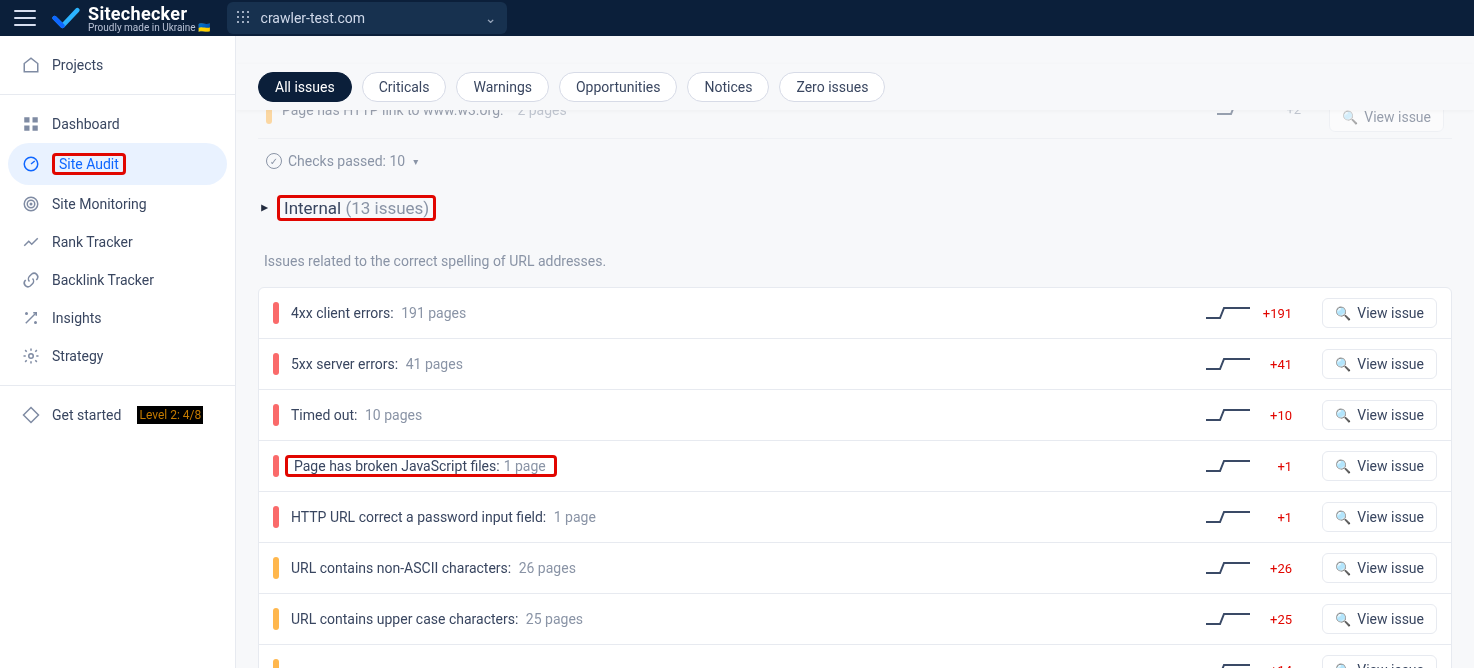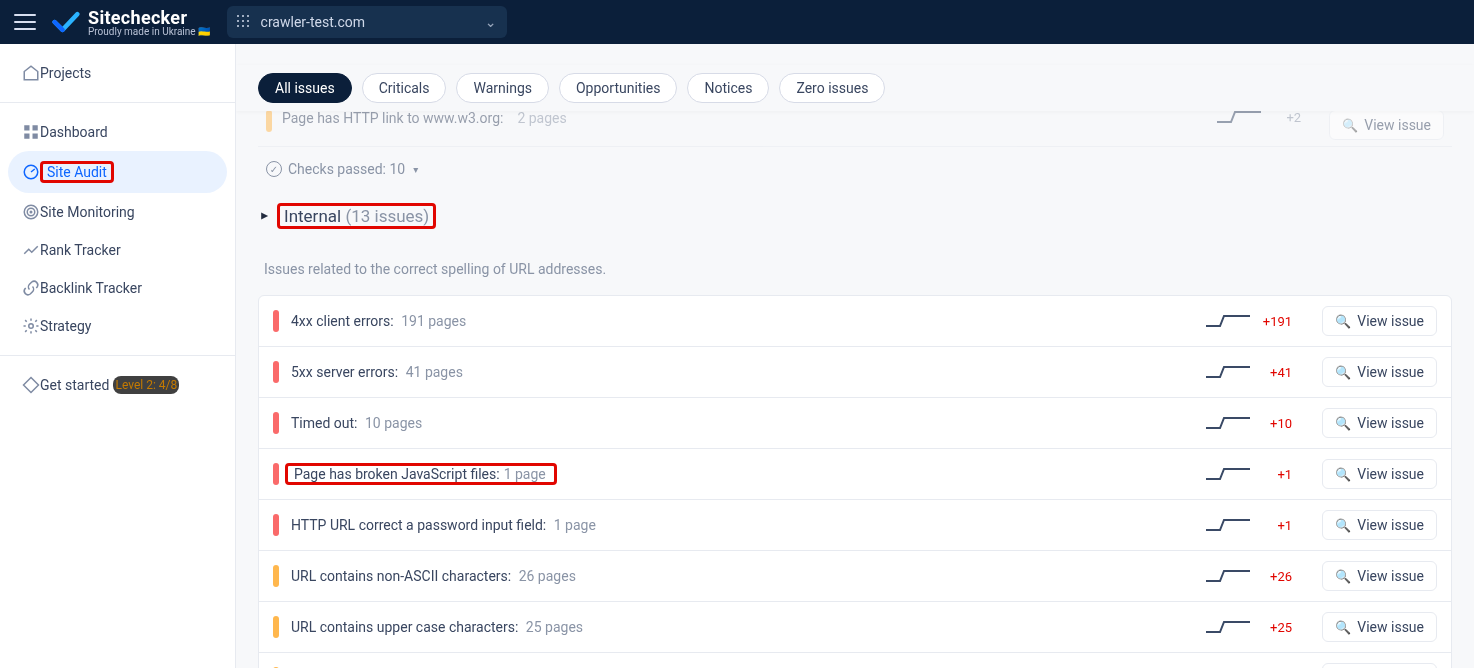--- a/index.html
+++ b/index.html
@@ -19,21 +19,21 @@
   }
   * { box-sizing: border-box; }
   body {
     margin: 0;
     font-family: -apple-system, BlinkMacSystemFont, "Segoe UI", Roboto, Helvetica, Arial, sans-serif;
     background: var(--bg);
     color: var(--text);
     font-size: 14px;
   }
   .topbar {
-    height: 44px;
+    height: 36px;
     background: var(--navy);
     display: flex;
     align-items: center;
     gap: 16px;
     padding: 0 14px;
     color: #fff;
   }
   .hamburger {
     width: 22px; height: 22px; display: flex; flex-direction: column; justify-content: center; gap: 5px;
     cursor: pointer;
@@ -66,53 +66,53 @@
 
   .layout { display: flex; }
   .sidebar {
     width: 236px;
     background: var(--side-bg);
     border-right: 1px solid var(--border);
     min-height: calc(100vh - 46px);
   }
   .side-section { padding: 10px 8px; border-bottom: 1px solid var(--border); }
   .side-item {
-    display: flex; align-items: center; 
+    display: flex; align-items: center; gap: 12px;
     padding: 10px 14px;
     color: #394660;
     border-radius: 24px;
     cursor: pointer;
   }
   .side-item.active { background: var(--accent-hover); color: var(--link); }
   .side-item .icon { width: 18px; height: 18px; display:flex; align-items:center; justify-content:center; color: #7f8ba3; }
   .side-item.active .icon { color: var(--link); }
   .badge {
-    background: #404040;
+    background: #000000;
     color: #c47a00;
-    border-radius: 8px;
+    border-radius: 0;
     padding: 2px 2px;
     font-size: 12px;
     margin-left: 4px;
   }
   .redbox {
     border: 3px solid #e10600;
     border-radius: 4px;
     padding: 0 4px;
     display: inline-block;
   }
 
   .main {
     flex: 1;
     position: relative;
     padding: 14px 0 30px 0;
     overflow: hidden;
   }
   .pillbar-wrap {
     position: sticky;
-    top: 7px;
+    top: 14px;
     background: var(--bg);
     padding: 8px 22px;
     z-index: 3;
     box-shadow: 0 1px 4px rgba(0,0,0,0.04);
   }
   .pillbar {
     display: inline-flex;
     gap: 10px;
   }
   .pill {
@@ -299,20 +299,31 @@
           <svg viewBox="0 0 24 24" width="18" height="18" fill="none" stroke="currentColor" stroke-width="2">
               <path d="M10 14a5 5 0 0 1 0-7l3-3a5 5 0 0 1 7 7l-1 1"></path>
               <path d="M14 10a5 5 0 0 1 0 7l-3 3a5 5 0 0 1-7-7l1-1"></path>
             </svg>
         </span>
         <span>Backlink Tracker</span>
       </div>
       <div class="side-item">
         <span class="icon">
           <svg viewBox="0 0 24 24" width="18" height="18" fill="none" stroke="currentColor" stroke-width="2">
+              <path d="M5 19 L19 5"></path>
+              <path d="M15 5h4v4"></path>
+              <circle cx="6" cy="6" r="1"></circle>
+              <circle cx="18" cy="18" r="1"></circle>
+            </svg>
+        </span>
+        <span>Insights</span>
+      </div>
+      <div class="side-item">
+        <span class="icon">
+          <svg viewBox="0 0 24 24" width="18" height="18" fill="none" stroke="currentColor" stroke-width="2">
               <circle cx="12" cy="12" r="3"></circle>
               <path d="M12 2v3M12 19v3M4.2 4.2l2.1 2.1M17.7 17.7l2.1 2.1M2 12h3M19 12h3M4.2 19.8l2.1-2.1M17.7 6.3l2.1-2.1"></path>
             </svg>
         </span>
         <span>Strategy</span>
       </div>
     </div>
     <div class="side-section" style="border-bottom:none;">
       <div class="side-item">
         <span class="icon">

